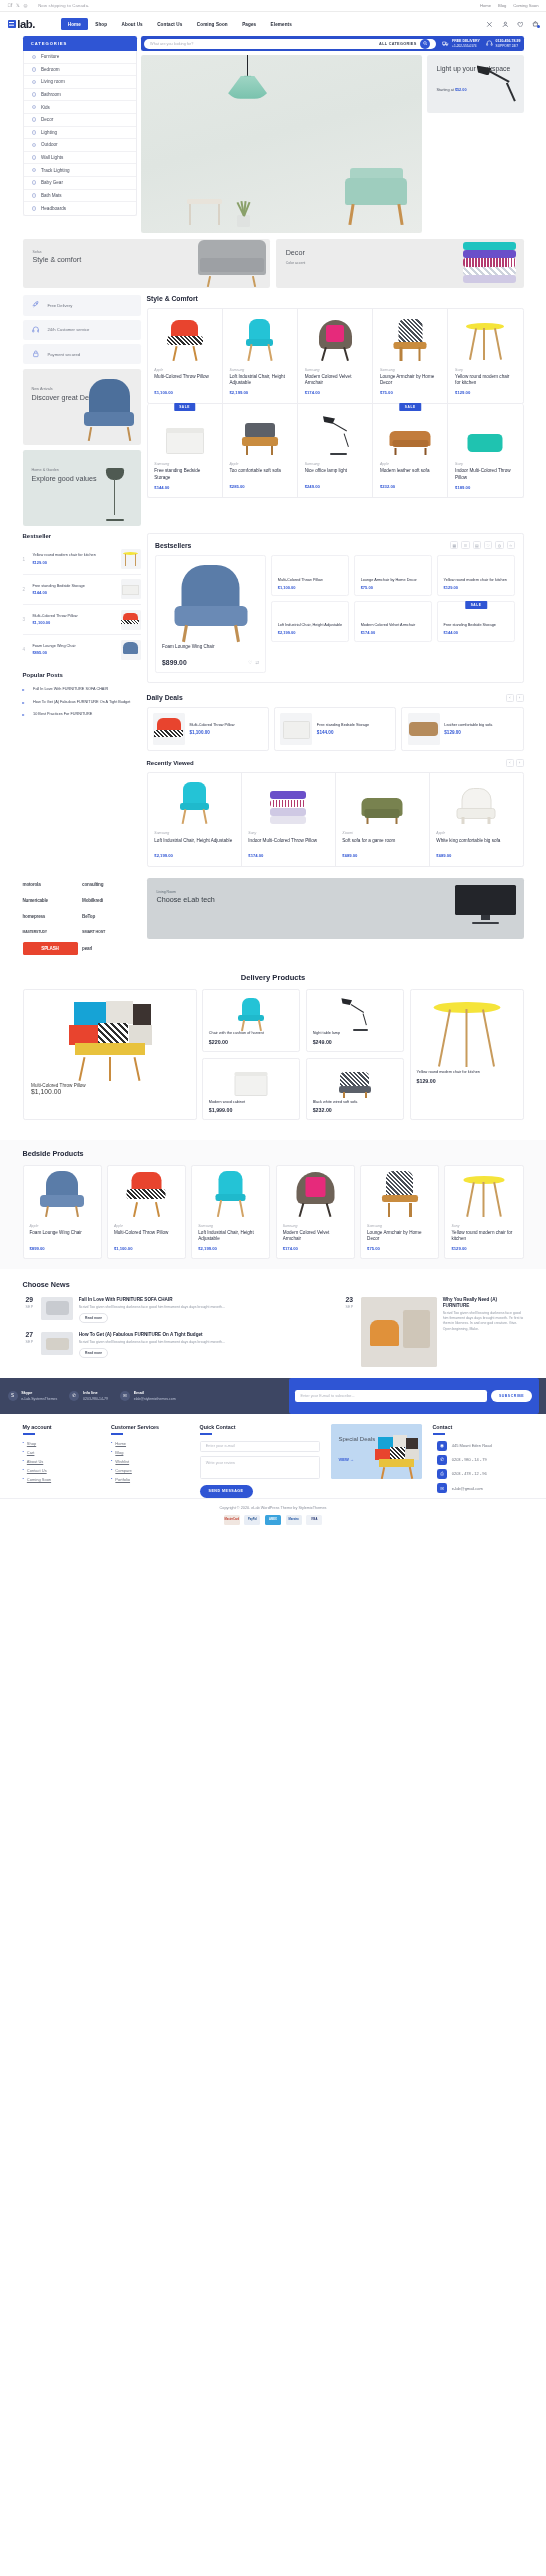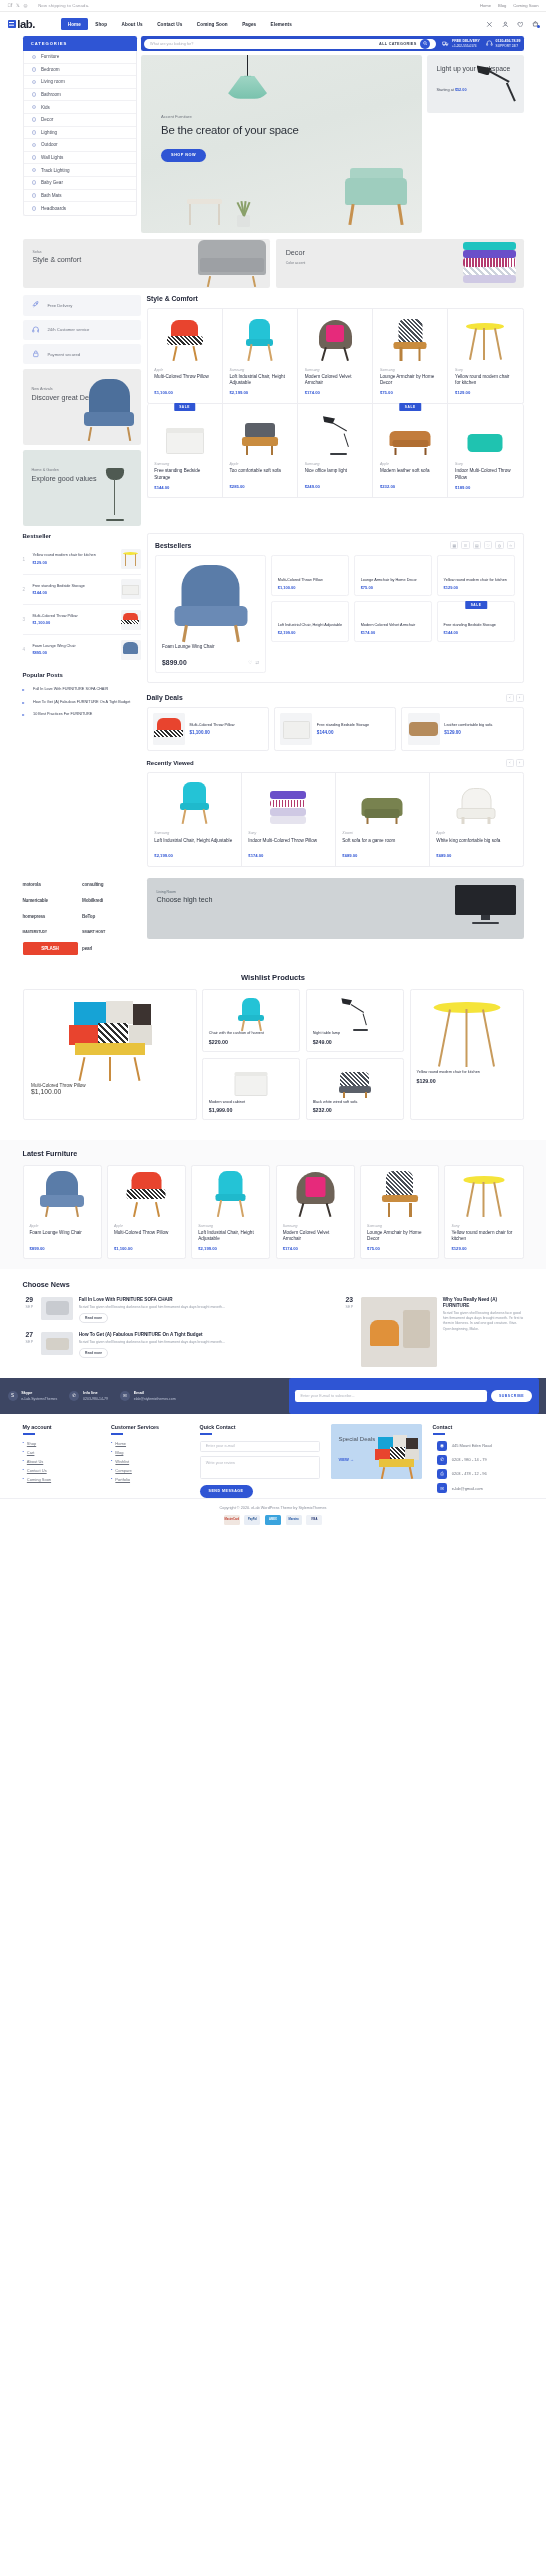--- a/index.html
+++ b/index.html
@@ -448,25 +448,20 @@
                     <div class="lf" style="transform:rotate(-10deg)"></div>
                   <div class="lf" style="transform:rotate(6deg)"></div>
                     <div class="lf" style="transform:rotate(22deg)"></div>
                   </div>
                 <div class="chairA">
                   <div class="back"></div>
                     <div class="seat"></div>
                   <div class="lg" style="left:4.6px;transform:rotate(9deg)"></div>
                     <div class="lg" style="right:4.6px;transform:rotate(-9deg)"></div>
                 </div>
-                <div class="slidetxt">
-                  <div class="eyebrow">Accent Furniture</div>
-                  <h2>Be the creator of your space</h2>
-                  <div class="shopbtn">SHOP NOW</div>
-                </div>
               </div>
             </div>
 
             <div class="herightcol herorightcol">
               <div class="hrcard b">
                 <div class="ttl">Light up your workspace</div>
                 <div class="price"><span>Starting at</span> <b>$52.00</b></div>
                 <div class="lampdesk">
                   <div class="head"></div>
                   <div class="arm" style="left:20px;top:9px;width:23px;transform:rotate(28deg)"></div>
@@ -935,32 +930,32 @@
           <div class="lg">homepress</div>
           <div class="lg">BeTop</div>
           <div class="lg" style="font-size:3.5px">MASTERSTUDY</div>
           <div class="lg" style="font-size:3.8px">SMART HOST</div>
           <div class="lg" style="background:#e8442e;color:#fff;justify-content:center;border-radius:1.5px">SPLASH</div>
           <div class="lg">pearl</div>
         </div>
         <div class="bancol">
           <div class="banner2 r">
             <div class="bl1">Living Room</div>
-            <div class="bl2">Choose high tech</div>
+            <div class="bl2">Choose eLab tech</div>
             <div style="position:absolute;right:7.6px;top:7.6px;width:61px;height:39px">
               <i style="position:absolute;left:0;top:0;width:61px;height:30px;background:#23252a;border-radius:1.5px"></i>
               <i style="position:absolute;left:26px;top:30px;width:9px;height:4.6px;background:#33363c"></i>
               <i style="position:absolute;left:16.7px;bottom:0;width:27px;height:2.3px;background:#3a3d43;border-radius:1.5px"></i>
             </div>
           </div>
         </div>
       </div>
 
       <div class="featured">
-        <h2>Wishlist Products</h2>
+        <h2>Delivery Products</h2>
         <div class="fgrid">
           <div class="fbig">
             <div style="height:85px;position:relative">
               <div style="position:absolute;left:50%;transform:translateX(-50%);bottom:1.5px;width:90px;height:82px">
                 <i style="position:absolute;left:9px;top:3px;width:32px;height:23px;background:#16a3d6"></i>
                 <i style="position:absolute;left:41px;top:1.5px;width:27px;height:23px;background:#e5e2dc"></i>
                 <i style="position:absolute;left:68px;top:4.6px;width:18px;height:21px;background:#3c3330"></i>
                 <i style="position:absolute;left:4.6px;top:26px;width:29px;height:20px;background:#e8442e"></i>
                 <i style="position:absolute;left:33px;top:24px;width:30px;height:21px;background:repeating-linear-gradient(45deg,#2e2e2e 0 2.3px,#fff 2.3px 4.6px)"></i>
                 <i style="position:absolute;left:64px;top:26px;width:23px;height:20px;background:#e0ddd6"></i>
@@ -1037,21 +1032,21 @@
             <div class="fn">Yellow round modern chair for kitchen</div>
             <div class="fp">$129.00</div>
           </div>
         </div>
       </div>
     </div>
   </div>
 
   <div class="latest">
     <div class="inner">
-      <h2>Latest Furniture</h2>
+      <h2>Bedside Products</h2>
       <div class="lgrid">
         <div class="lcard">
             <div class="thumb">
               <div class="fg" style="width:44px;height:46px">
           <i style="position:absolute;left:6px;top:0;width:32px;height:30px;background:#5a7ca8;border-radius:13.7px 13.7px 2.3px 2.3px"></i>
           <i style="position:absolute;left:0;top:24px;width:44px;height:12px;background:#6a8ab5;border-radius:3.8px"></i>
           <i style="position:absolute;left:6px;bottom:0;width:2.3px;height:10.6px;background:#c08f52;transform:rotate(10deg)"></i>
           <i style="position:absolute;right:6px;bottom:0;width:2.3px;height:10.6px;background:#c08f52;transform:rotate(-10deg)"></i>
               </div>
             </div>

